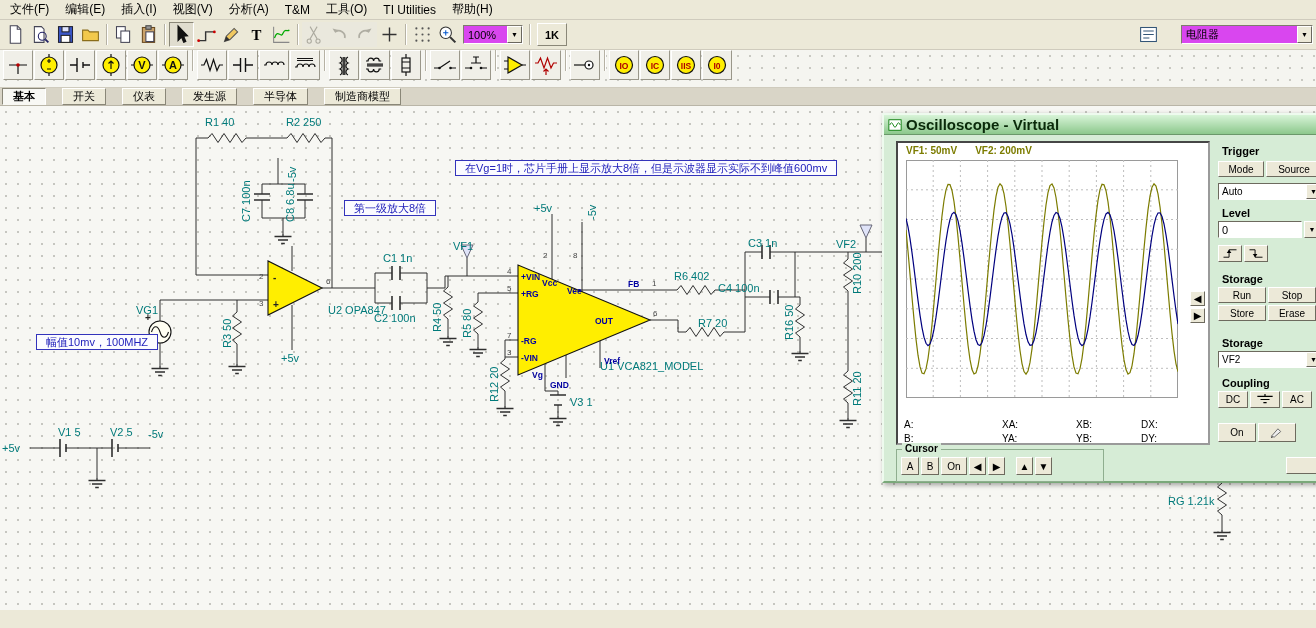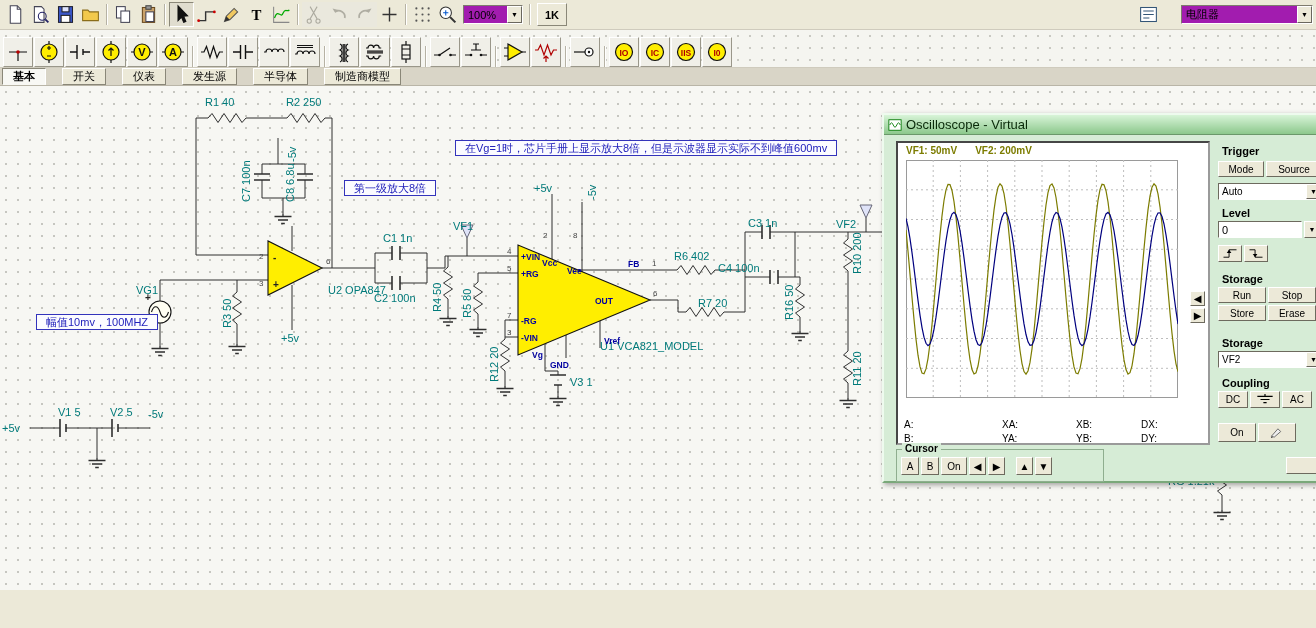--- a/index.html
+++ b/index.html
@@ -22,31 +22,31 @@
 
   
   .toolbar1{height:30px;display:flex;align-items:center;background:#ece9d8;border-bottom:1px solid #cfcbbd;padding:0 3px}
   .tbgroup{display:flex;align-items:center}
   .tbtn{width:25px;height:25px;display:inline-flex;align-items:center;justify-content:center;
     background:#ece9d8;border:1px solid transparent;cursor:default;padding:1px}
   .tbtn.pressed{border-color:#8a8778 #fff #fff #8a8778;background:#e0ddcf}
   .tbtn.disabled{opacity:.35;filter:grayscale(1)}
   .icn{width:21px;height:21px;stroke:#222;fill:none;stroke-width:1.2}
   .tsep{width:2px;height:21px;margin:0 3px;border-left:1px solid #b6b2a4;border-right:1px solid #fff}
-  .combo{display:flex;align-items:center;height:19px;background:#a21caf;border:1px solid;border-color:#7e7b6e #fff #fff #7e7b6e}
+  .combo{display:flex;align-items:center;height:19px;background:#d946ef;border:1px solid;border-color:#7e7b6e #fff #fff #7e7b6e}
   .combo .val{flex:1;padding:0 4px;font-size:11px;white-space:nowrap;overflow:hidden}
   .dd-btn,.combo .arr{width:15px;height:100%;display:flex;align-items:center;justify-content:center;font-size:7px;
     background:#ece9d8;border:1px solid;border-color:#fff #6a675e #6a675e #fff}
   .zoom-combo{width:60px;margin:0 3px}
   .kbtn{height:23px;min-width:30px;font-size:11px;font-weight:bold;background:#ece9d8;
     border:1px solid;border-color:#fff #8a8778 #8a8778 #fff;margin-left:3px}
   .tb-right{margin-left:auto;display:flex;align-items:center;gap:20px}
   .pick-combo{width:132px}
 
-  .toolbar2{height:38px;display:flex;align-items:flex-end;padding:0 3px;border-bottom:1px solid #cfcbbd;
+  .toolbar2{height:38px;display:flex;align-items:flex-start;padding:0 3px;border-bottom:1px solid #cfcbbd;
     background:#f5f5f0;background-image:radial-gradient(#c9c9c2 1px,transparent 1px);background-size:12px 12px}
   .cbtn{width:30px;height:30px;display:inline-flex;align-items:center;justify-content:center;
     background:#f0efe8;border:1px solid;border-color:#fff #9a978a #9a978a #fff;margin-right:1px;cursor:default}
   .cbtn .icn{width:24px;height:24px}
 
   .tabsrow{height:18px;display:flex;align-items:flex-end;background:#d9d5c7;padding-left:2px;gap:16px;border-bottom:1px solid #b9b5a7}
   .tab{height:17px;padding:0 10px;font-size:11px;background:#ece9d8;border:1px solid;
     border-color:#fff #8a8778 #8a8778 #fff;cursor:default;font-family:"Liberation Sans",sans-serif}
   .tab.active{background:#f8f8f4;border-color:#8a8778 #fff #f8f8f4 #8a8778;font-weight:bold}
 
@@ -65,21 +65,21 @@
   #schem-pins text.pname{fill:#0000a0;font-size:8.5px;font-weight:bold}
   #schem-pins text.sign{fill:#222;font-size:10px;font-weight:bold}
   .note{position:absolute;border:1px solid #3333bb;color:#2222bb;background:#fbfbff;
     font-size:11px;line-height:14px;padding:0 9px;white-space:nowrap;z-index:2}
 
   
   .scope{position:absolute;left:882px;top:113px;width:462px;height:370px;z-index:10;
     background:#d6ecd6;border:2px solid;border-color:#eefaee #7aa87a #7aa87a #eefaee;box-shadow:2px 2px 5px rgba(0,0,0,.35)}
   .scope-titlebar{height:20px;display:flex;align-items:center;gap:4px;padding:0 4px;
     background:linear-gradient(180deg,#d8f4d8,#8cc88c);border-bottom:1px solid #6a986a}
-  .scope-title{font-size:13px;font-weight:normal;color:#0a2a0a}
+  .scope-title{font-size:15px;font-weight:bold;color:#0a2a0a}
   .scope-icon{width:14px;height:14px}
   .display-panel{position:absolute;left:12px;top:26px;width:314px;height:304px;background:#fff;
     border:2px inset #9a9a9a}
   .readout{position:absolute;left:8px;top:2px;display:flex;gap:18px;font-size:10px;font-weight:bold}
   .ro{color:#7c7c00}
   #wave-plot{position:absolute;left:8px;top:17px}
   .gridline{stroke:#bdbdbd;stroke-dasharray:2 3;stroke-width:1}
   .parrow{position:absolute;left:292px;width:15px;height:15px;font-size:7px;padding:0}
   .mrow{position:absolute;left:0;width:100%;height:13px;font-size:10px}
   .mlabel{position:absolute;top:0}
@@ -284,20 +284,31 @@
       </symbol>
   <symbol id="sym-resh" viewBox="0 0 44 12">
         <polyline points="0,6 3,6 7,1.5 13,10.5 19,1.5 25,10.5 31,1.5 37,10.5 41,6 44,6" fill="none"></polyline>
       </symbol>
 </defs>
 </svg>
 
 <div class="screen">
 
 
+  <div class="menubar" id="menubar">
+      <span class="menu-item">文件(F)</span>
+      <span class="menu-item">编辑(E)</span>
+      <span class="menu-item">插入(I)</span>
+      <span class="menu-item">视图(V)</span>
+      <span class="menu-item">分析(A)</span>
+      <span class="menu-item">T&amp;M</span>
+      <span class="menu-item">工具(O)</span>
+      <span class="menu-item">TI Utilities</span>
+      <span class="menu-item">帮助(H)</span>
+    </div>
 
   <div class="toolbar1">
     <span class="tbgroup" id="tb1">
         <button class="tbtn">
           <svg class="icn" viewBox="0 0 24 24">
             <use href="#sym-newdoc"></use>
           </svg>
         </button>
         <button class="tbtn">
           <svg class="icn" viewBox="0 0 24 24">

